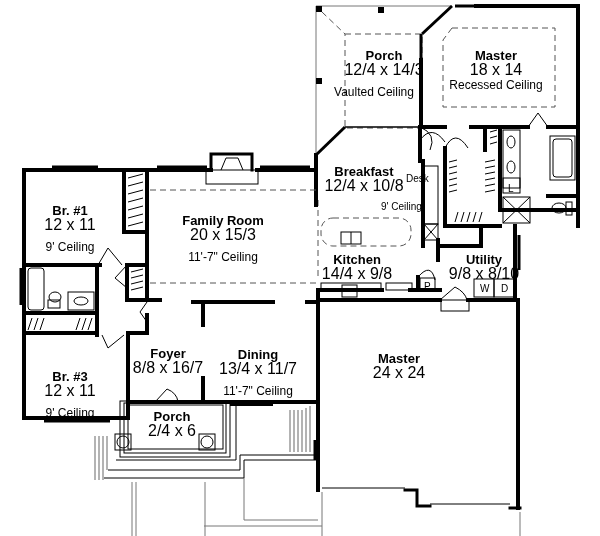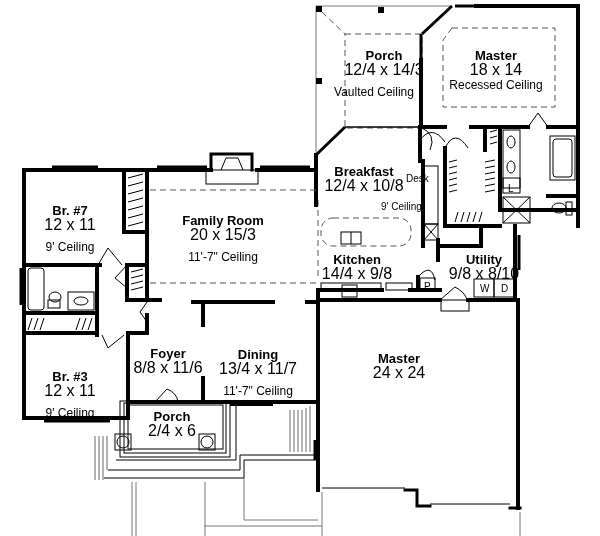--- a/index.html
+++ b/index.html
@@ -274,21 +274,21 @@
   <span class="room-name">Porch</span>
   <span class="room-dim">12/4 x 14/3</span>
   <span class="room-note" style="margin-left:-20px;">Vaulted Ceiling</span>
 </div>
 <div class="label" style="left:496px; top:48px;">
   <span class="room-name">Master</span>
   <span class="room-dim">18 x 14</span>
   <span class="room-note" style="margin-top:3px;">Recessed Ceiling</span>
 </div>
 <div class="label" style="left:70px; top:203px;">
-  <span class="room-name">Br. #7</span>
+  <span class="room-name">Br. #1</span>
   <span class="room-dim">12 x 11</span>
   <span class="room-note">9' Ceiling</span>
 </div>
 <div class="label" style="left:223px; top:213px;">
   <span class="room-name">Family Room</span>
   <span class="room-dim">20 x 15/3</span>
   <span class="room-note">11'-7"  Ceiling</span>
 </div>
 <div class="label" style="left:364px; top:164px;">
   <span class="room-name">Breakfast</span>
@@ -302,21 +302,21 @@
   <span class="room-name">Utility</span>
   <span class="room-dim">9/8 x 8/10</span>
 </div>
 <div class="label" style="left:70px; top:369px;">
   <span class="room-name">Br. #3</span>
   <span class="room-dim">12 x 11</span>
   <span class="room-note">9' Ceiling</span>
 </div>
 <div class="label" style="left:168px; top:346px;">
   <span class="room-name">Foyer</span>
-  <span class="room-dim">8/8 x 11/6</span>
+  <span class="room-dim">8/8 x 16/7</span>
 </div>
 <div class="label" style="left:258px; top:347px;">
   <span class="room-name">Dining</span>
   <span class="room-dim">13/4 x 11/7</span>
   <span class="room-note">11'-7" Ceiling</span>
 </div>
 <div class="label" style="left:172px; top:409px;">
   <span class="room-name">Porch</span>
   <span class="room-dim">2/4 x 6</span>
 </div>

